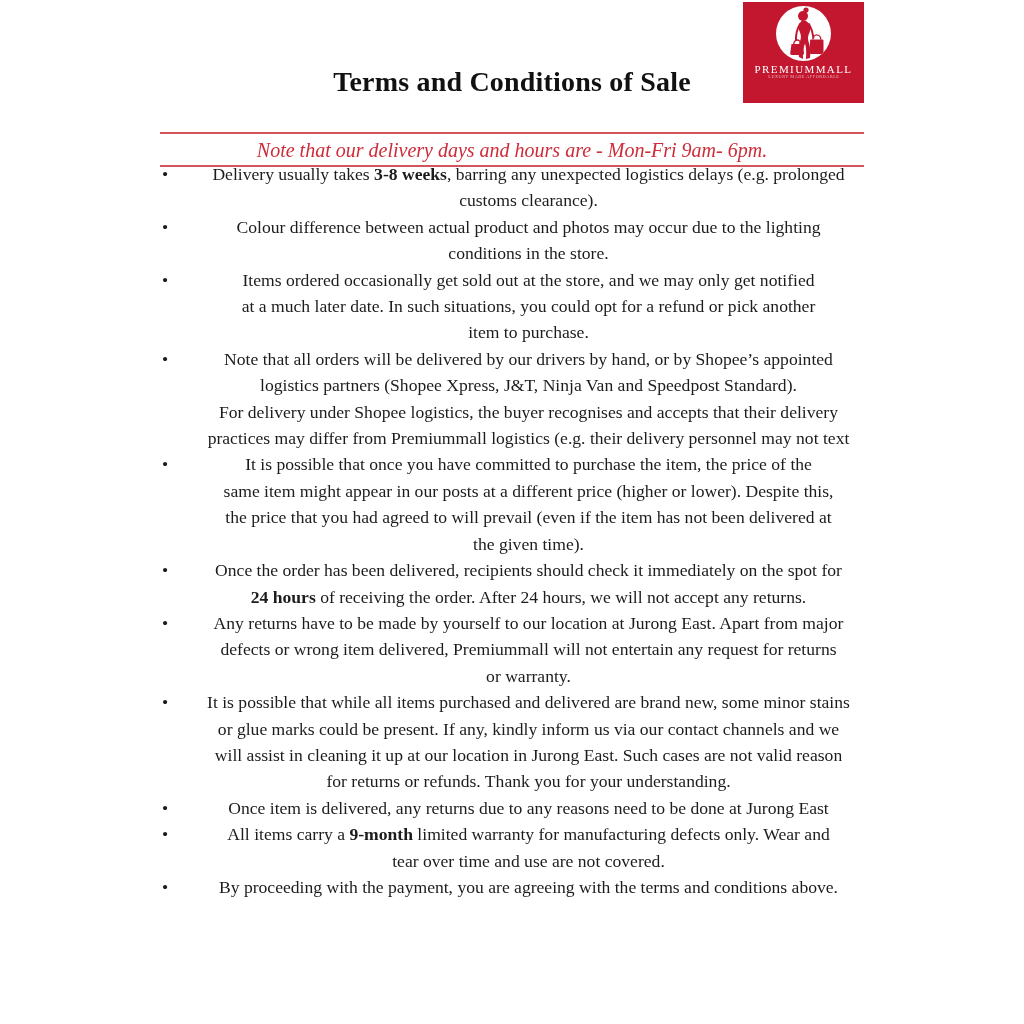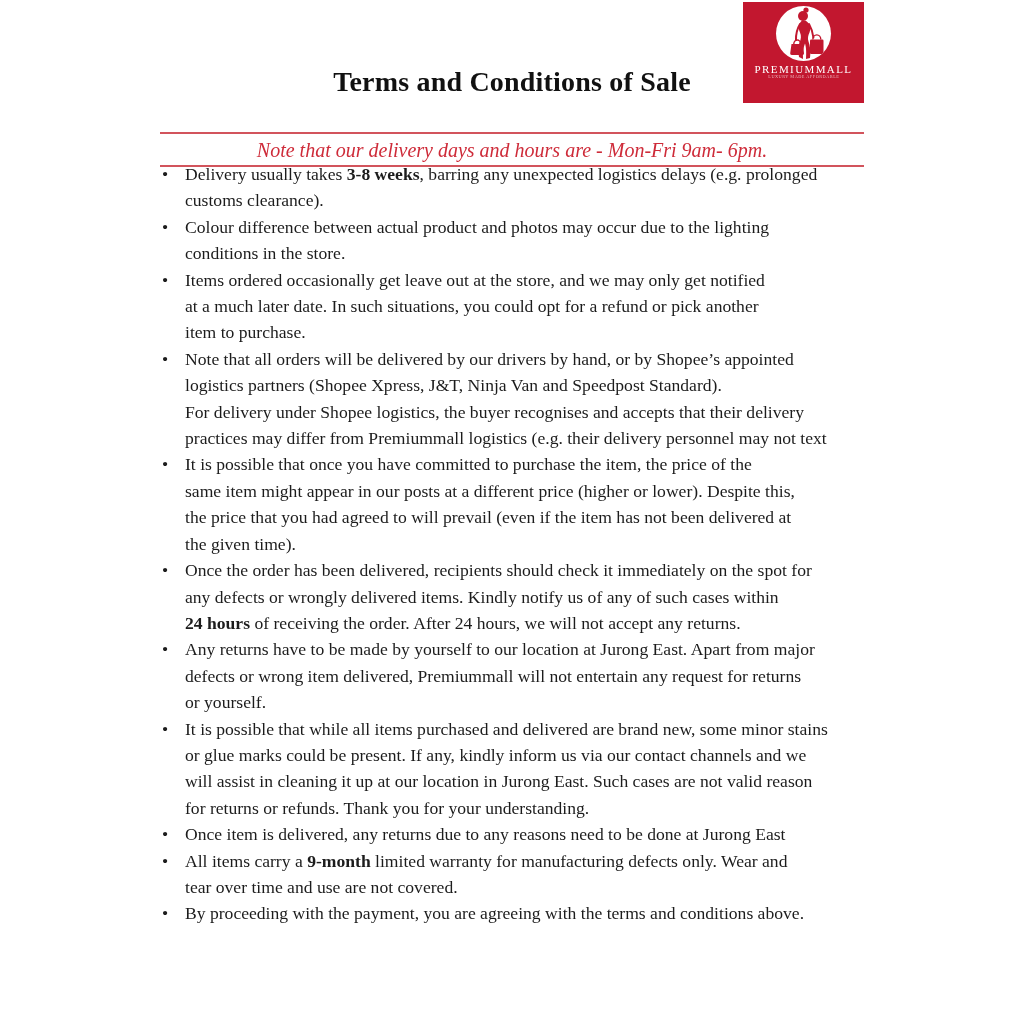--- a/index.html
+++ b/index.html
@@ -51,21 +51,21 @@
     padding:4px 0 3px 0;
   }
   
   .terms{
     position:absolute;left:160px;top:161px;width:712px;
     color:var(--ink);
     font-size:17.6px;line-height:26.4px;
   }
   .bullet-row{position:relative;padding-left:25px;}
   .marker{position:absolute;left:2px;top:0;}
-  .line{white-space:nowrap;}
+  .line{white-space:nowrap;text-align:center;}
   .b{font-weight:bold;}
 </style>
 </head>
 <body>
 
 <div class="page">
 
   <div class="logo">
     <div class="logo-circle">
       <svg viewBox="0 0 55 55" aria-hidden="true">
@@ -109,21 +109,21 @@
       <div class="bullet-row">
         <span class="marker">•</span>
         <div>
           <div class="line"><span>Colour difference between actual product and photos may occur due to the lighting</span></div>
           <div class="line"><span>conditions in the store.</span></div>
         </div>
       </div>
       <div class="bullet-row">
         <span class="marker">•</span>
         <div>
-          <div class="line"><span>Items ordered occasionally get leave out at the store, and we may only get notified</span></div>
+          <div class="line"><span>Items ordered occasionally get sold out at the store, and we may only get notified</span></div>
           <div class="line"><span>at a much later date. In such situations, you could opt for a refund or pick another</span></div>
           <div class="line"><span>item to purchase.</span></div>
         </div>
       </div>
       <div class="bullet-row">
         <span class="marker">•</span>
         <div>
           <div class="line"><span>Note that all orders will be delivered by our drivers by hand, or by Shopee’s appointed</span></div>
           <div class="line"><span>logistics partners (Shopee Xpress, J&amp;T, Ninja Van and Speedpost Standard).</span></div>
           <div class="line"><span>For delivery under Shopee logistics, the buyer recognises and accepts that their delivery</span></div>
@@ -136,30 +136,29 @@
           <div class="line"><span>It is possible that once you have committed to purchase the item, the price of the</span></div>
           <div class="line"><span>same item might appear in our posts at a different price (higher or lower). Despite this,</span></div>
           <div class="line"><span>the price that you had agreed to will prevail (even if the item has not been delivered at</span></div>
           <div class="line"><span>the given time).</span></div>
         </div>
       </div>
       <div class="bullet-row">
         <span class="marker">•</span>
         <div>
           <div class="line"><span>Once the order has been delivered, recipients should check it immediately on the spot for</span></div>
-          <div class="line"><span>any defects or wrongly delivered items. Kindly notify us of any of such cases within</span></div>
           <div class="line"><span class="b">24 hours</span><span> of receiving the order. After 24 hours, we will not accept any returns.</span></div>
         </div>
       </div>
       <div class="bullet-row">
         <span class="marker">•</span>
         <div>
           <div class="line"><span>Any returns have to be made by yourself to our location at Jurong East. Apart from major</span></div>
           <div class="line"><span>defects or wrong item delivered, Premiummall will not entertain any request for returns</span></div>
-          <div class="line"><span>or yourself.</span></div>
+          <div class="line"><span>or warranty.</span></div>
         </div>
       </div>
       <div class="bullet-row">
         <span class="marker">•</span>
         <div>
           <div class="line"><span>It is possible that while all items purchased and delivered are brand new, some minor stains</span></div>
           <div class="line"><span>or glue marks could be present. If any, kindly inform us via our contact channels and we</span></div>
           <div class="line"><span>will assist in cleaning it up at our location in Jurong East. Such cases are not valid reason</span></div>
           <div class="line"><span>for returns or refunds. Thank you for your understanding.</span></div>
         </div>

